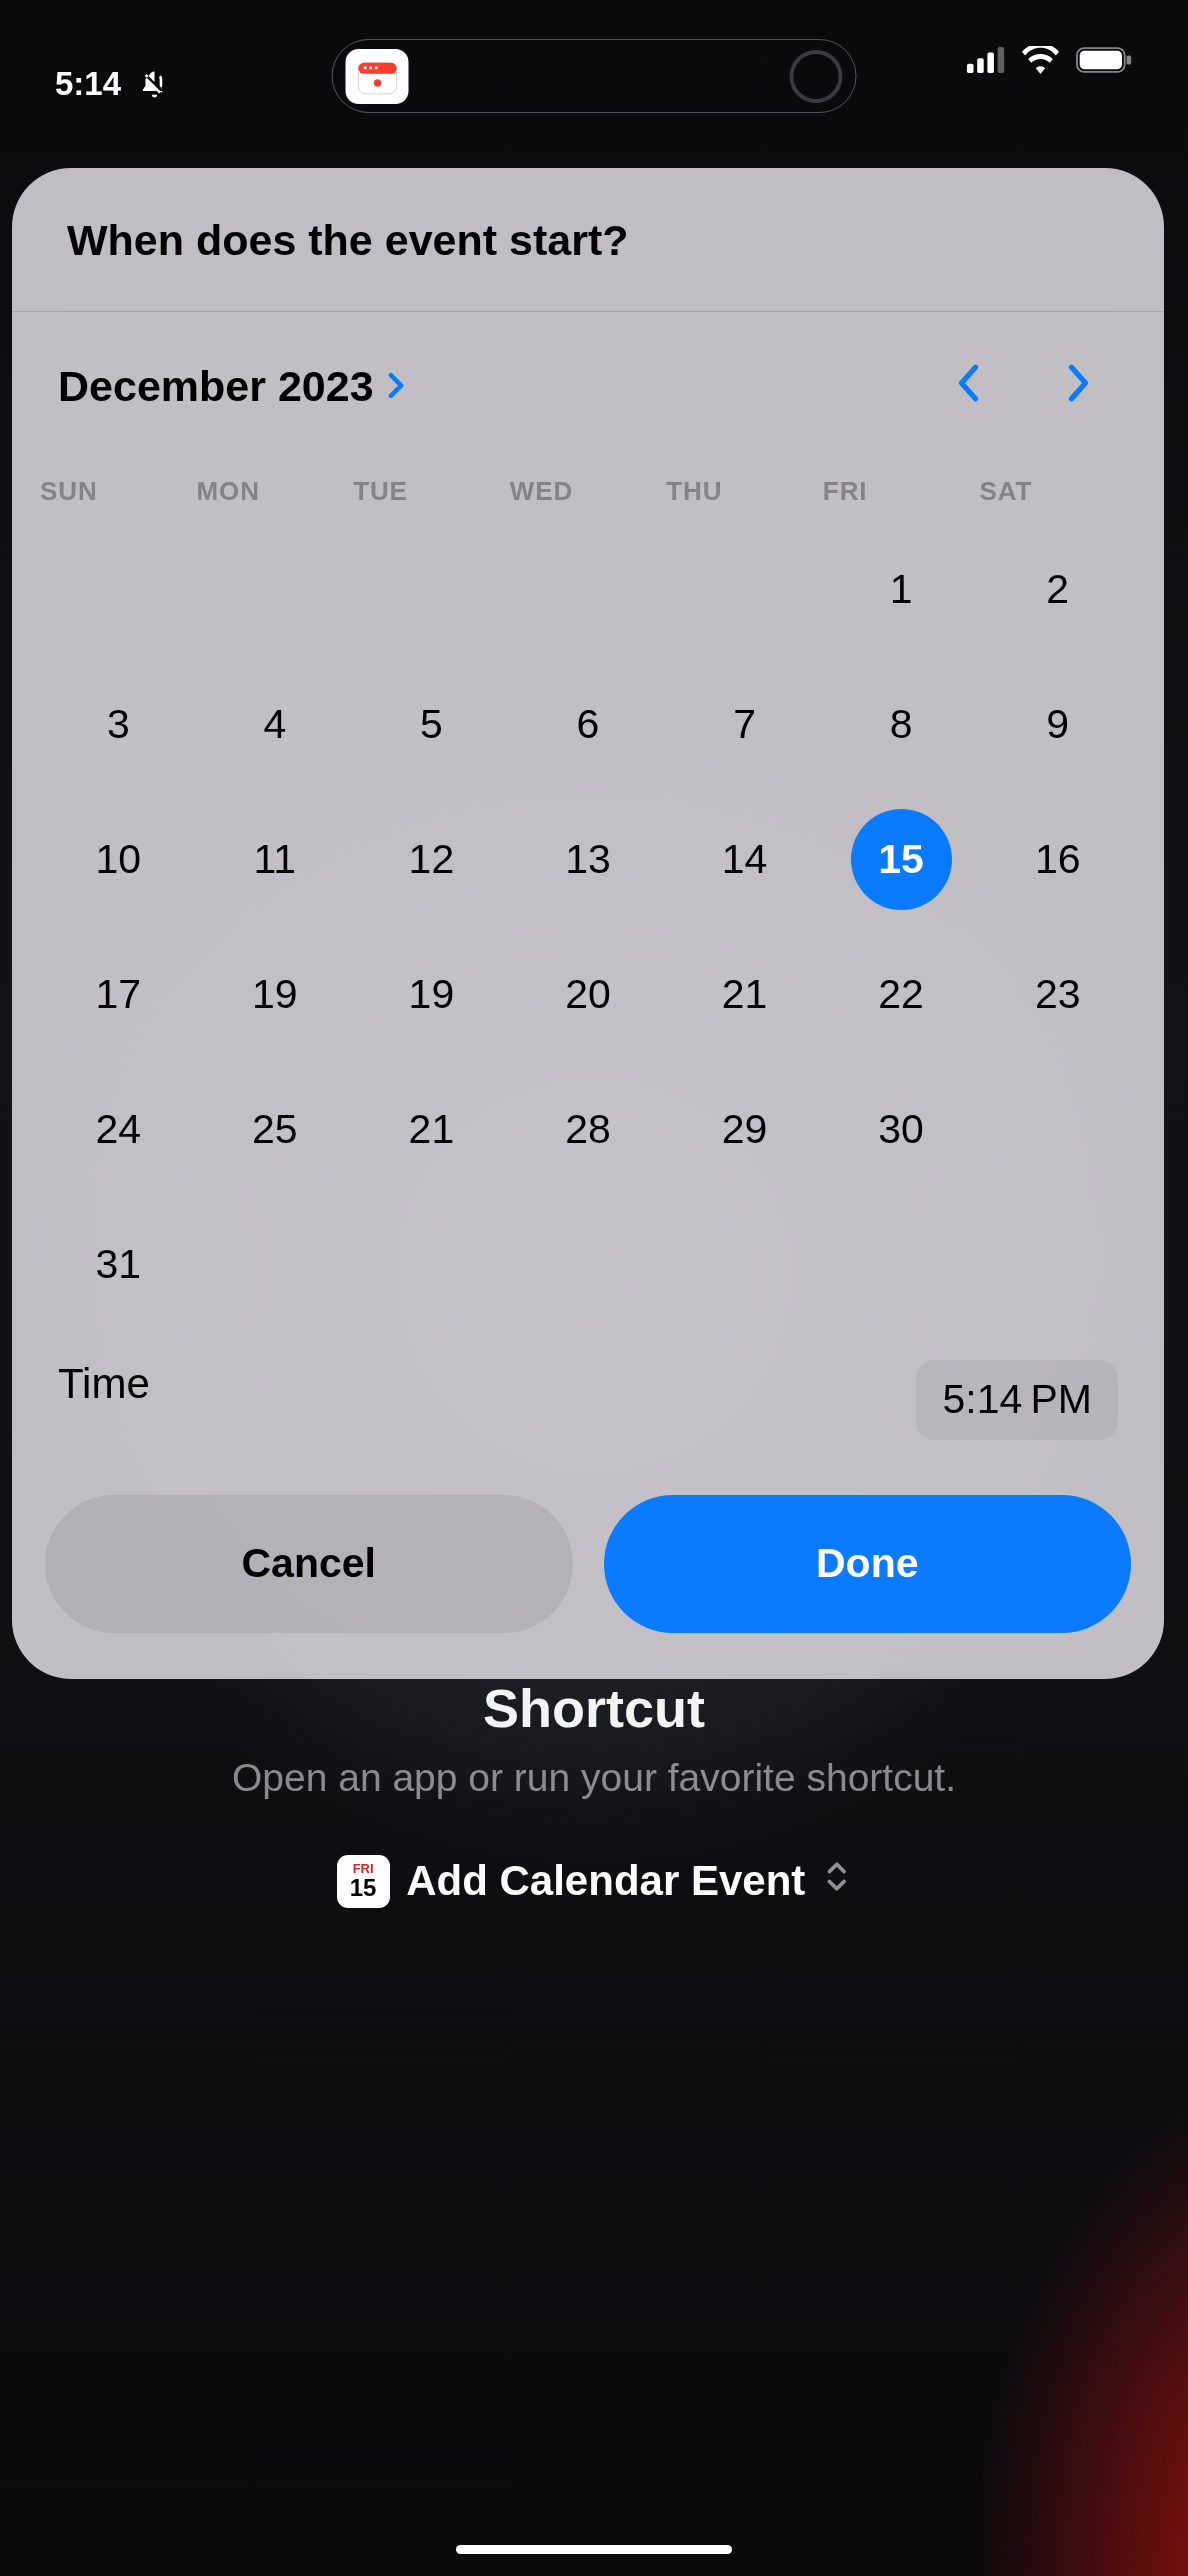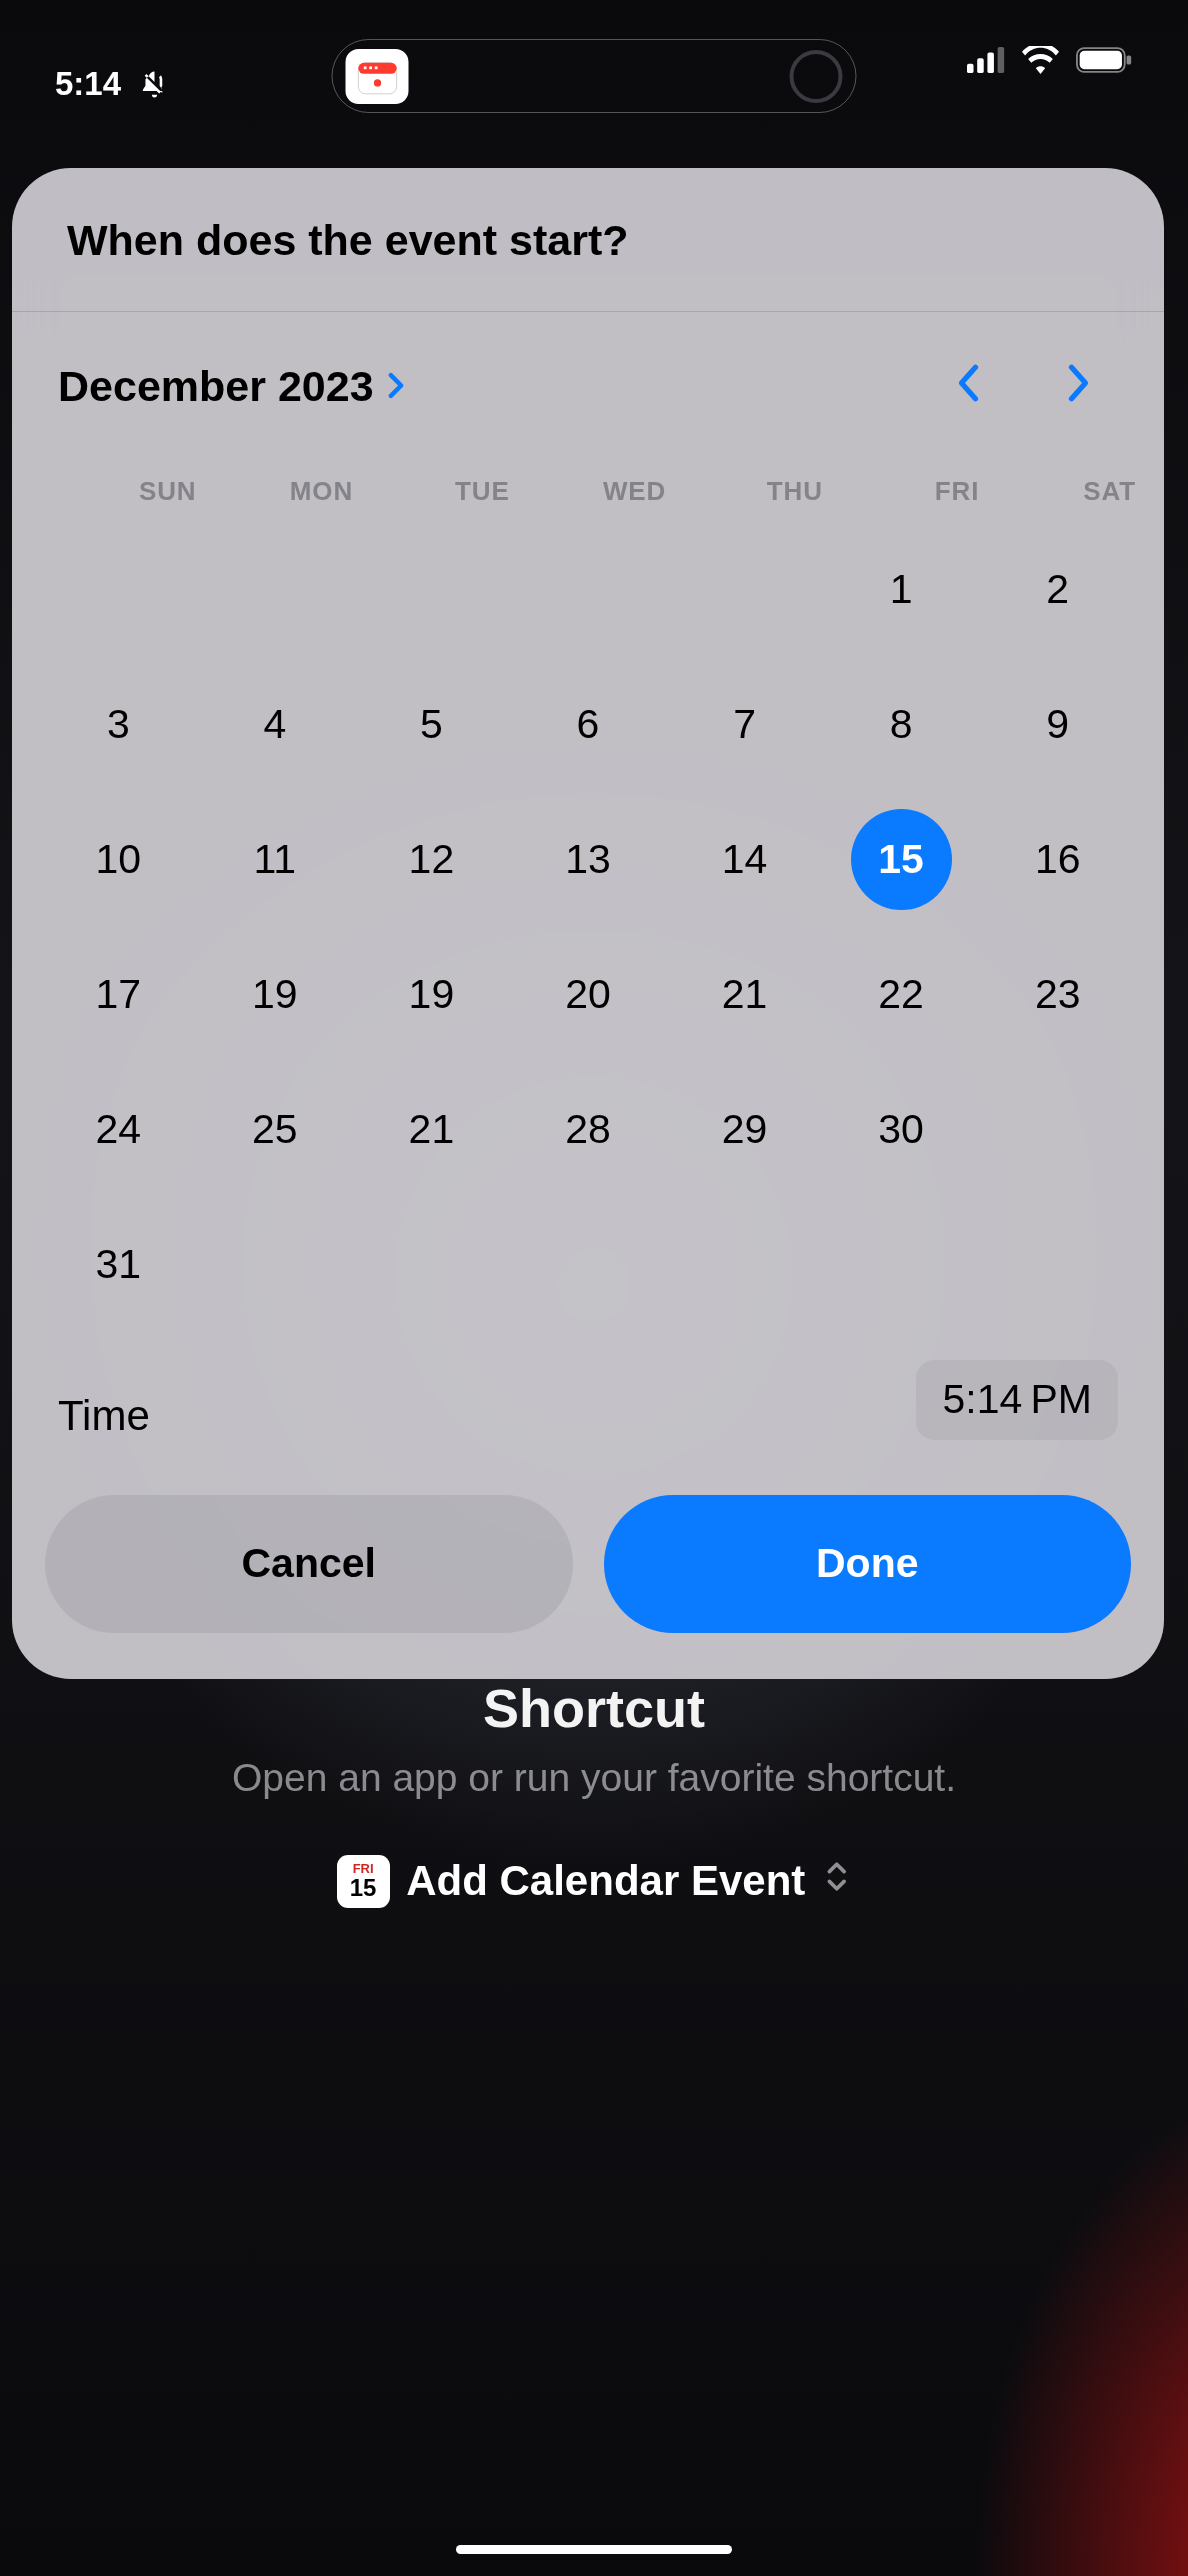--- a/index.html
+++ b/index.html
@@ -96,37 +96,37 @@
     }
     .month-chevron { color: #0a7aff; margin-left: 3.7px; }
     .nav-arrows { margin-left: auto; display: flex; gap: 79px; padding-right: 24px; }
     .nav-arrow { color: #0a7aff; display: inline-flex; }
     .dow-row, .week-row {
       display: grid; grid-template-columns: repeat(7, 1fr);
       padding: 0 28px;
     }
     .dow-row { margin-top: 41px; }
     .dow-cell {
-      text-align: right; font-size: 26px; font-weight: 600;
+      text-align: left; font-size: 26px; font-weight: 600;
       color: rgba(60,60,67,0.45); letter-spacing: 0.9px;
       padding: 14.7px 0;
     }
     .week-row { }
     .day-cell {
       height: 135px;
       display: flex; align-items: center; justify-content: center;
     }
     .day-btn {
       width: 101px; height: 101px; border-radius: 51px;
       display: flex; align-items: center; justify-content: center;
       font-size: 41px; font-weight: 400; color: #000;
     }
     .day-btn.selected { background: #0a7aff; color: #fff; font-weight: 600; }
     .time-row {
-      display: flex; align-items: flex-end; justify-content: space-between;
+      display: flex; align-items: flex-start; justify-content: space-between;
       padding: 28px 46px 55px;
     }
     .time-label { font-size: 42px; font-weight: 400; }
     .time-chip {
       background: rgba(118,118,128,0.14);
       border-radius: 18.4px;
       padding: 16.6px 26px;
       font-size: 41px; font-weight: 400;
     }
     .button-row {

